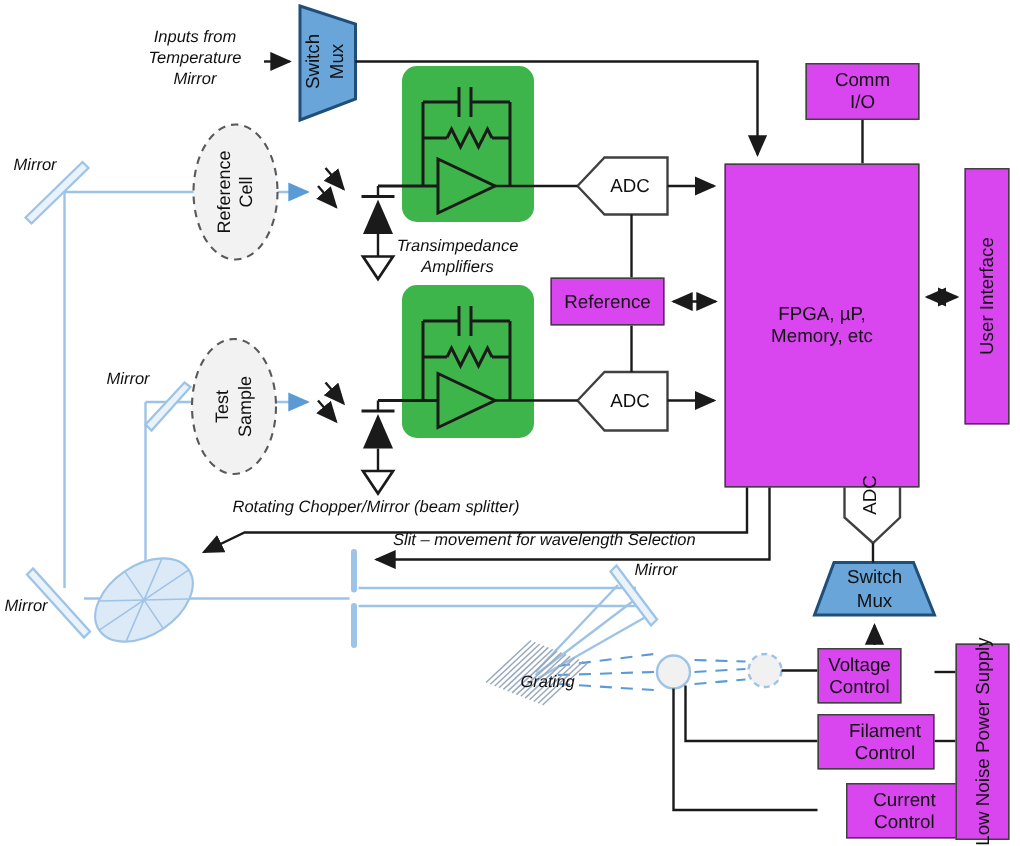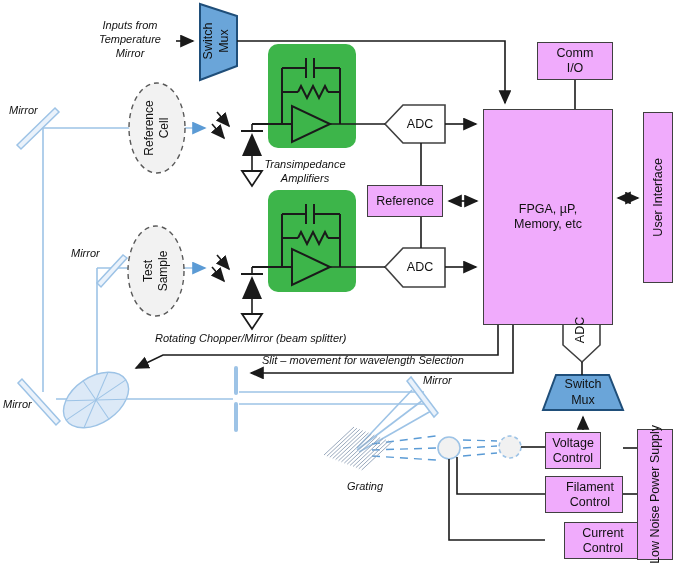--- a/index.html
+++ b/index.html
@@ -29,21 +29,21 @@
   .mk-blue{fill:var(--beam-dark);}
 
   
   .lbl{position:absolute;font-size:11px;line-height:1.25;text-align:center;white-space:nowrap;}
   .it{font-style:italic;}
   .c {transform:translate(-50%,-50%);}
   .cr{transform:translate(-50%,-50%) rotate(-90deg);}
   .lbl span{display:block;}
   .big{font-size:12.5px;}
 
-  .box{position:absolute;background:#f0abfc;border:1.6px solid var(--box-stroke);
+  .box{position:absolute;background:#d946ef;border:1.6px solid var(--box-stroke);
        box-sizing:border-box;display:flex;flex-direction:column;align-items:center;
        justify-content:center;font-size:12.5px;line-height:1.18;text-align:center;}
   .rotwrap{transform:rotate(-90deg);text-align:center;line-height:1.18;white-space:nowrap;}
 </style>
 </head>
 <body>
 
 <div class="stage">
 
 <svg width="680" height="564" viewBox="0 0 680 564">
@@ -285,15 +285,15 @@
   <span>Sample</span>
 </div>
 
 <div class="lbl it" style="left:240px;top:158px;width:130px;">
   <span>Transimpedance</span>
   <span>Amplifiers</span>
 </div>
 
 <div class="lbl it" style="left:155px;top:332px;">Rotating Chopper/Mirror (beam splitter)</div>
 <div class="lbl it" style="left:262px;top:354px;">Slit – movement for wavelength Selection</div>
-<div class="lbl it" style="left:347px;top:480px;text-align:right;">Grating</div>
+<div class="lbl it" style="left:347px;top:449px;text-align:right;">Grating</div>
 
 </div>
 
 </body></html>

